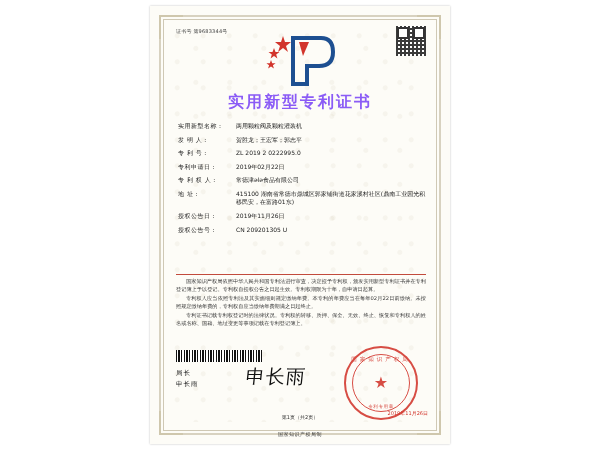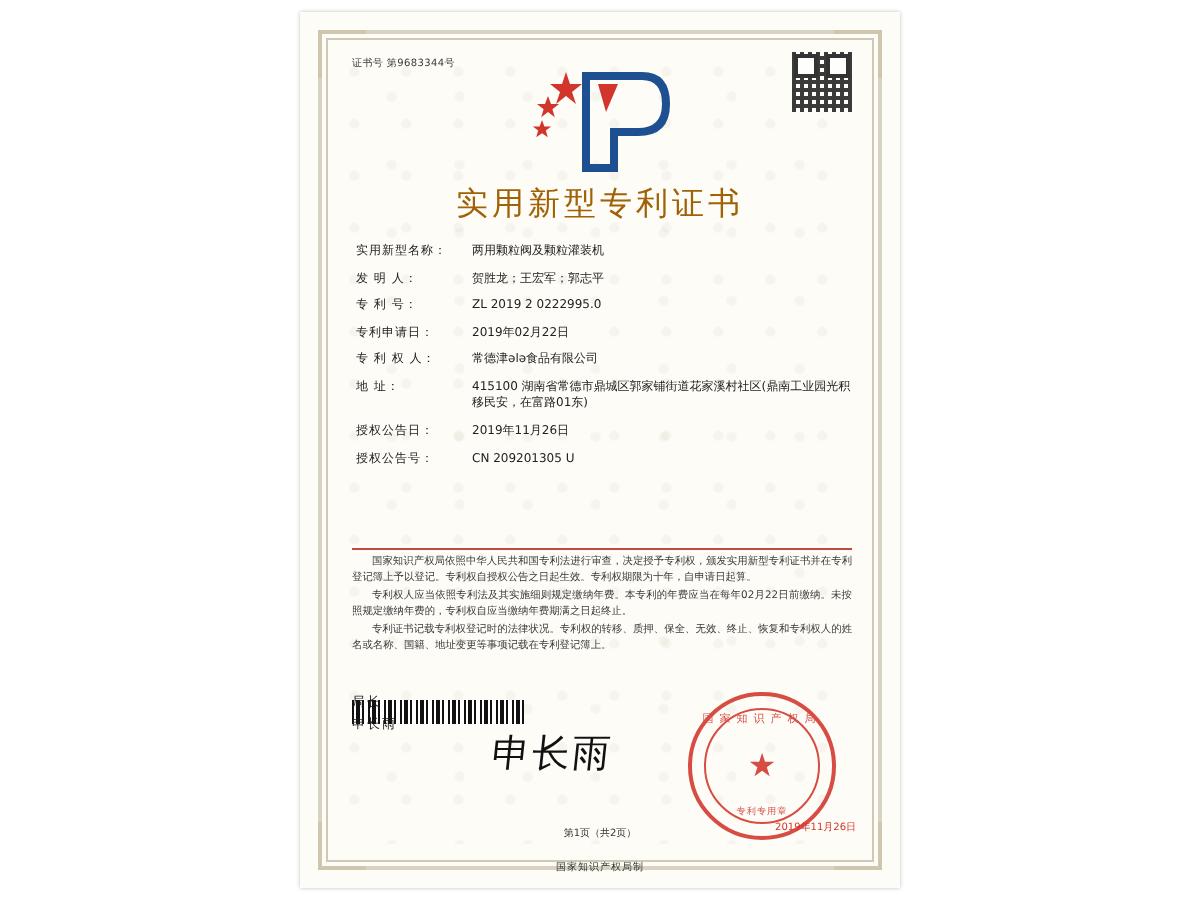--- a/index.html
+++ b/index.html
@@ -106,22 +106,22 @@
     height: 54px;
   }
 
   
   .title {
     position: absolute;
     left: 0; right: 0;
     top: 86px;
     text-align: center;
     font-size: 16px;
-    font-weight: normal;
-    color: #a16207;
+    font-weight: bold;
+    color: #8b5cf6;
     letter-spacing: 2px;
     font-family: "DejaVu Sans", sans-serif;
   }
 
   
   .fields {
     position: absolute;
     left: 28px;
     right: 24px;
     top: 116px;
@@ -183,21 +183,21 @@
       90deg,
       #111 0 1px, transparent 1px 2px,
       #111 2px 4px, transparent 4px 5px,
       #111 5px 6px, transparent 6px 8px);
   }
 
   
   .sig-label {
     position: absolute;
     left: 26px;
-    top: 340px;
+    top: 362px;
     font-size: 6.5px;
     line-height: 11px;
     color: #1a1a1a;
     letter-spacing: 1px;
   }
   .sig-script {
     position: absolute;
     left: 96px;
     top: 358px;
     font-size: 19px;

